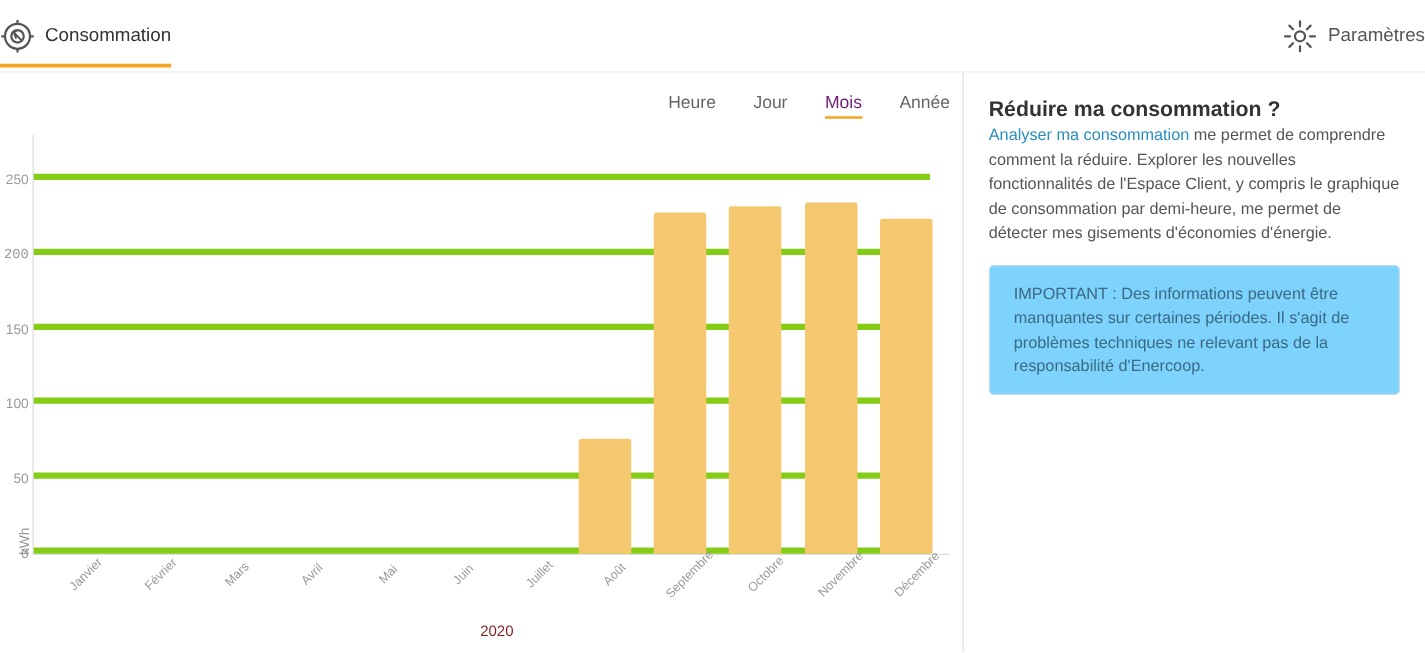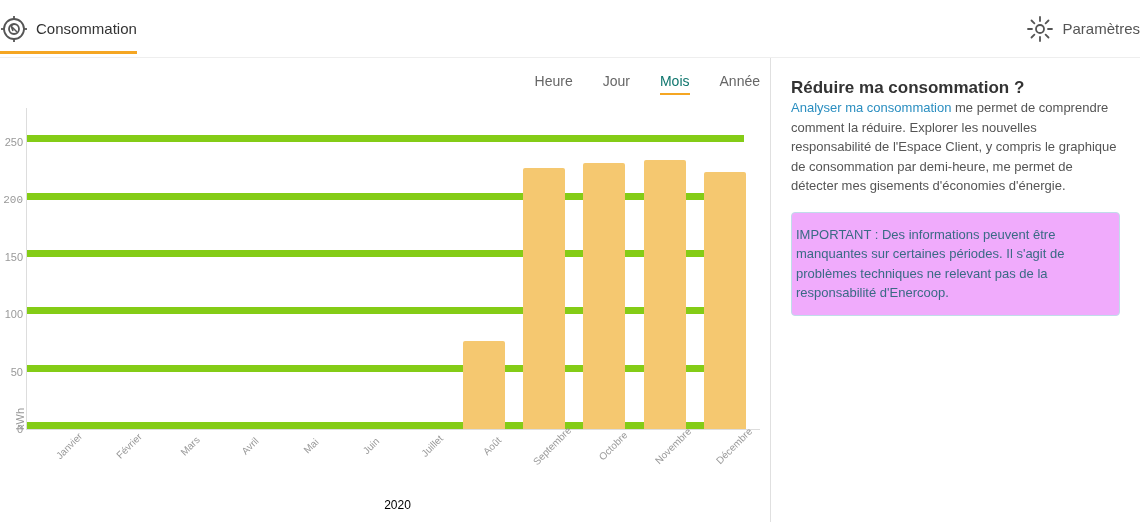--- a/index.html
+++ b/index.html
@@ -65,21 +65,21 @@
 
     .time-tab {
       cursor: pointer;
       color: #666;
       font-size: 14px;
       padding-bottom: 4px;
       position: relative;
     }
 
     .time-tab.active {
-      color: #0f766e;
+      color: #701a75;
     }
 
     .time-tab.active::after {
       content: '';
       position: absolute;
       bottom: -2px;
       left: 0;
       right: 0;
       height: 2px;
       background: #f5a623;
@@ -117,21 +117,21 @@
     }
 
     .grid-lines {
       position: absolute;
       top: 0; left: 0; right: 0; bottom: 0;
     }
 
     .grid-line {
       position: absolute;
       left: 0; right: 16px;
-      border-top: 7px solid #84cc16;
+      border-top: 5px solid #84cc16;
     }
 
     .y-tick {
       position: absolute;
       right: calc(100% + 4px);
       font-size: 11px;
       color: #999;
       transform: translateY(-50%);
     }
 
@@ -173,22 +173,22 @@
       margin-top: 8px;
       height: 40px;
       display: flex;
       align-items: flex-start;
       justify-content: center;
     }
 
     .chart-footer {
       text-align: center;
       font-size: 12px;
-      color: #000000;
-      margin-top: 16px;
+      color: #7f1d1d;
+      margin-top: 2px;
       padding-left: 25px;
     }
 
     .right-panel {
       width: 370px;
       border-left: 1px solid #e0e0e0;
       padding: 20px 20px;
       overflow-y: auto;
     }
 
@@ -204,24 +204,24 @@
       line-height: 1.5;
       margin-bottom: 16px;
     }
 
     .panel-link {
       color: #2a8ec0;
       text-decoration: none;
     }
 
     .info-box {
-      background: #f0abfc;
+      background: #7dd3fc;
       border: 1px solid #c0dcea;
       border-radius: 4px;
-      padding: 12px 4px;
+      padding: 12px 19px;
       font-size: 13px;
       color: #3a6a85;
       line-height: 1.5;
     }
   </style>
 </head>
 <body>
 
 <div class="top-nav">
   <div class="nav-item active">
@@ -344,20 +344,20 @@
           <div class="x-tick">Décembre</div>
         </div>
 
       <div class="chart-footer">2020</div>
     </div>
   </div>
 
   <div class="right-panel">
     <div class="panel-title">Réduire ma consommation ?</div>
     <div class="panel-text">
-      <a class="panel-link" href="#">Analyser ma consommation</a><span> me permet de comprendre comment la réduire. Explorer les nouvelles responsabilité de l'Espace Client, y compris le graphique de consommation par demi-heure, me permet de détecter mes gisements d'économies d'énergie.</span>
+      <a class="panel-link" href="#">Analyser ma consommation</a><span> me permet de comprendre comment la réduire. Explorer les nouvelles fonctionnalités de l'Espace Client, y compris le graphique de consommation par demi-heure, me permet de détecter mes gisements d'économies d'énergie.</span>
     </div>
     <div class="info-box">
       <span>IMPORTANT : Des informations peuvent être manquantes sur certaines périodes. Il s'agit de problèmes techniques ne relevant pas de la responsabilité d'Enercoop.</span>
     </div>
   </div>
 
 </div>
 
 </body></html>

